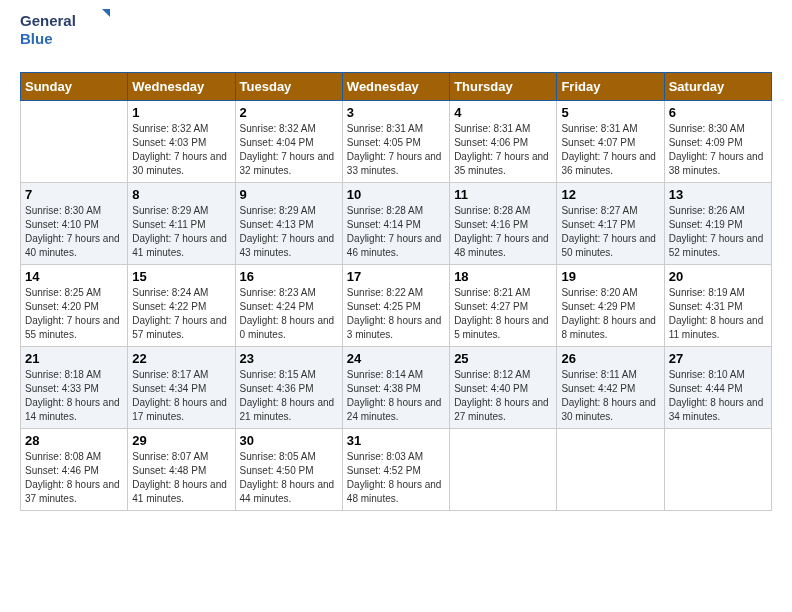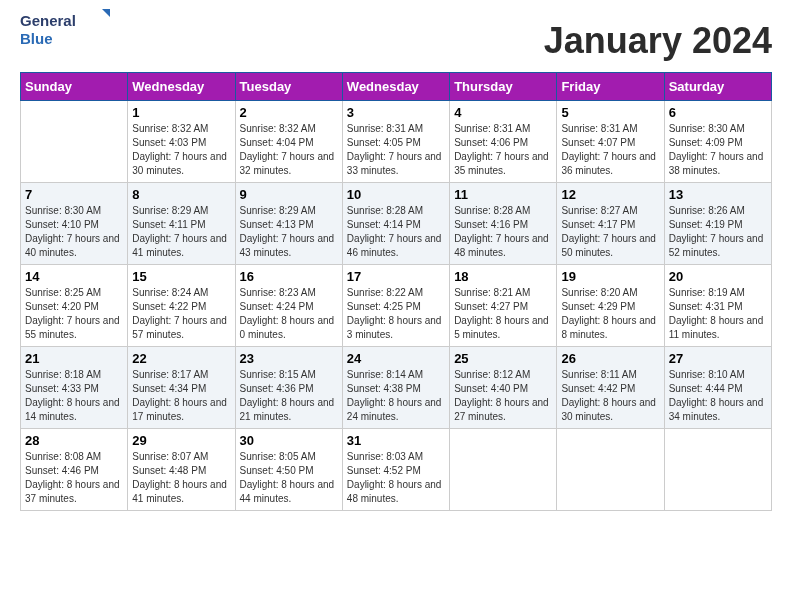--- a/index.html
+++ b/index.html
@@ -32,21 +32,21 @@
     .calendar-subtitle {
       font-size: 16px;
       color: #555;
     }
     .calendar {
       width: 100%;
       border-collapse: collapse;
       font-size: 11px;
     }
     .calendar th {
-      background-color: #a21caf;
+      background-color: #a16207;
       color: #fff;
       padding: 6px 4px;
       text-align: left;
       font-size: 13px;
       font-weight: bold;
       border: 1px solid #1a5aa0;
     }
     .calendar td {
       border: 1px solid #ccc;
       vertical-align: top;
@@ -83,21 +83,20 @@
     <div style="display:flex;align-items:center;gap:4px;">
       <svg width="38" height="38" viewBox="0 0 38 38">
         <rect x="0" y="0" width="38" height="38" fill="white"></rect>
         <text x="1" y="20" font-size="13" font-weight="bold" fill="#2c3e6b" font-family="Arial">General</text>
         <polygon points="32,8 38,2 38,14" fill="#2a6ab5"></polygon>
         <text x="1" y="33" font-size="13" font-weight="bold" fill="#2a6ab5" font-family="Arial">Blue</text>
       </svg>
     </div>
   </div>
   <div class="title-area">
-    <div class="calendar-title">January 2024</div>
   </div>
 </div>
 
 <table class="calendar">
   <thead>
     <tr>
     <th>Sunday</th>
         <th>Wednesday</th>
         <th>Tuesday</th>
         <th>Wednesday</th>

